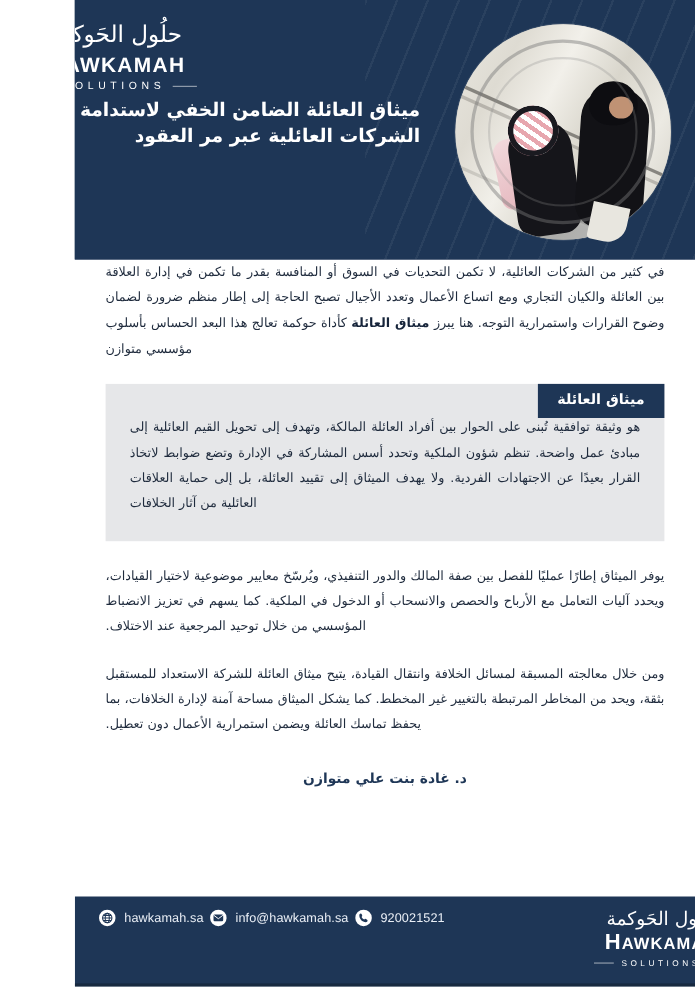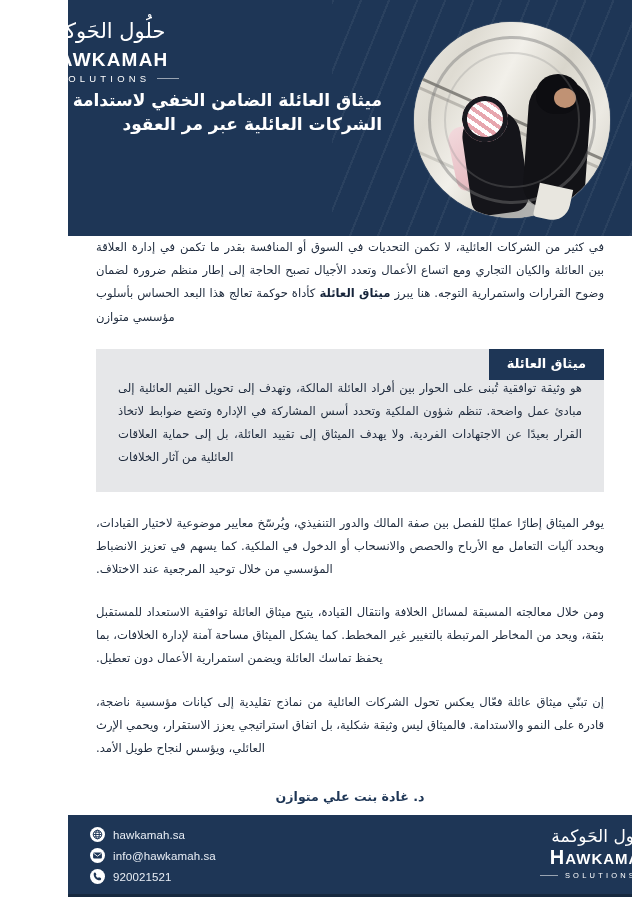--- a/index.html
+++ b/index.html
@@ -327,21 +327,21 @@
   .footer-inner {
     position: relative;
     width: 100%; height: 100%;
   }
   .contact-list {
     position: absolute;
     left: 22px;
     top: 12px;
     direction: ltr;
     display: flex;
-    flex-direction: column;
+    flex-direction: row;
     gap: 6px;
   }
   .contact-row {
     display: flex;
     align-items: center;
     gap: 8px;
   }
   .contact-icon {
     width: 15px; height: 15px;
     border-radius: 50%;
@@ -424,22 +424,21 @@
     <p class="lead-para"><span>في كثير من الشركات العائلية، لا تكمن التحديات في السوق أو المنافسة بقدر ما تكمن في إدارة العلاقة بين العائلة والكيان التجاري ومع اتساع الأعمال وتعدد الأجيال تصبح الحاجة إلى إطار منظم ضرورة لضمان وضوح القرارات واستمرارية التوجه. هنا يبرز </span><b>ميثاق العائلة</b><span> كأداة حوكمة تعالج هذا البعد الحساس بأسلوب مؤسسي متوازن</span></p>
 
     <div class="callout">
       <div class="callout-label">ميثاق العائلة</div>
       <div class="callout-box">
         <p class="callout-text">هو وثيقة توافقية تُبنى على الحوار بين أفراد العائلة المالكة، وتهدف إلى تحويل القيم العائلية إلى مبادئ عمل واضحة. تنظم شؤون الملكية وتحدد أسس المشاركة في الإدارة وتضع ضوابط لاتخاذ القرار بعيدًا عن الاجتهادات الفردية. ولا يهدف الميثاق إلى تقييد العائلة، بل إلى حماية العلاقات العائلية من آثار الخلافات</p>
       </div>
     </div>
 
     <p class="body-para">يوفر الميثاق إطارًا عمليًا للفصل بين صفة المالك والدور التنفيذي، ويُرسّخ معايير موضوعية لاختيار القيادات، ويحدد آليات التعامل مع الأرباح والحصص والانسحاب أو الدخول في الملكية. كما يسهم في تعزيز الانضباط المؤسسي من خلال توحيد المرجعية عند الاختلاف.</p>
-    <p class="body-para">ومن خلال معالجته المسبقة لمسائل الخلافة وانتقال القيادة، يتيح ميثاق العائلة توافقية الاستعداد للمستقبل بثقة، ويحد من المخاطر المرتبطة بالتغيير غير المخطط. كما يشكل الميثاق مساحة آمنة لإدارة الخلافات، بما يحفظ تماسك العائلة ويضمن استمرارية الأعمال دون تعطيل.</p>
-    <p class="body-para">إن تبنّي ميثاق عائلة فعّال يعكس تحول الشركات العائلية من نماذج تقليدية إلى كيانات مؤسسية ناضجة، قادرة على النمو والاستدامة. فالميثاق ليس وثيقة شكلية، بل اتفاق استراتيجي يعزز الاستقرار، ويحمي الإرث العائلي، ويؤسس لنجاح طويل الأمد.</p>
+    <p class="body-para">ومن خلال معالجته المسبقة لمسائل الخلافة وانتقال القيادة، يتيح ميثاق العائلة للشركة الاستعداد للمستقبل بثقة، ويحد من المخاطر المرتبطة بالتغيير غير المخطط. كما يشكل الميثاق مساحة آمنة لإدارة الخلافات، بما يحفظ تماسك العائلة ويضمن استمرارية الأعمال دون تعطيل.</p>
 
     <div class="signature">
       <div class="sig-name">د. غادة بنت علي متوازن</div>
     </div>
   </div>
 
   <div class="footer">
     <div class="footer-inner">
 
       <div class="contact-list">

